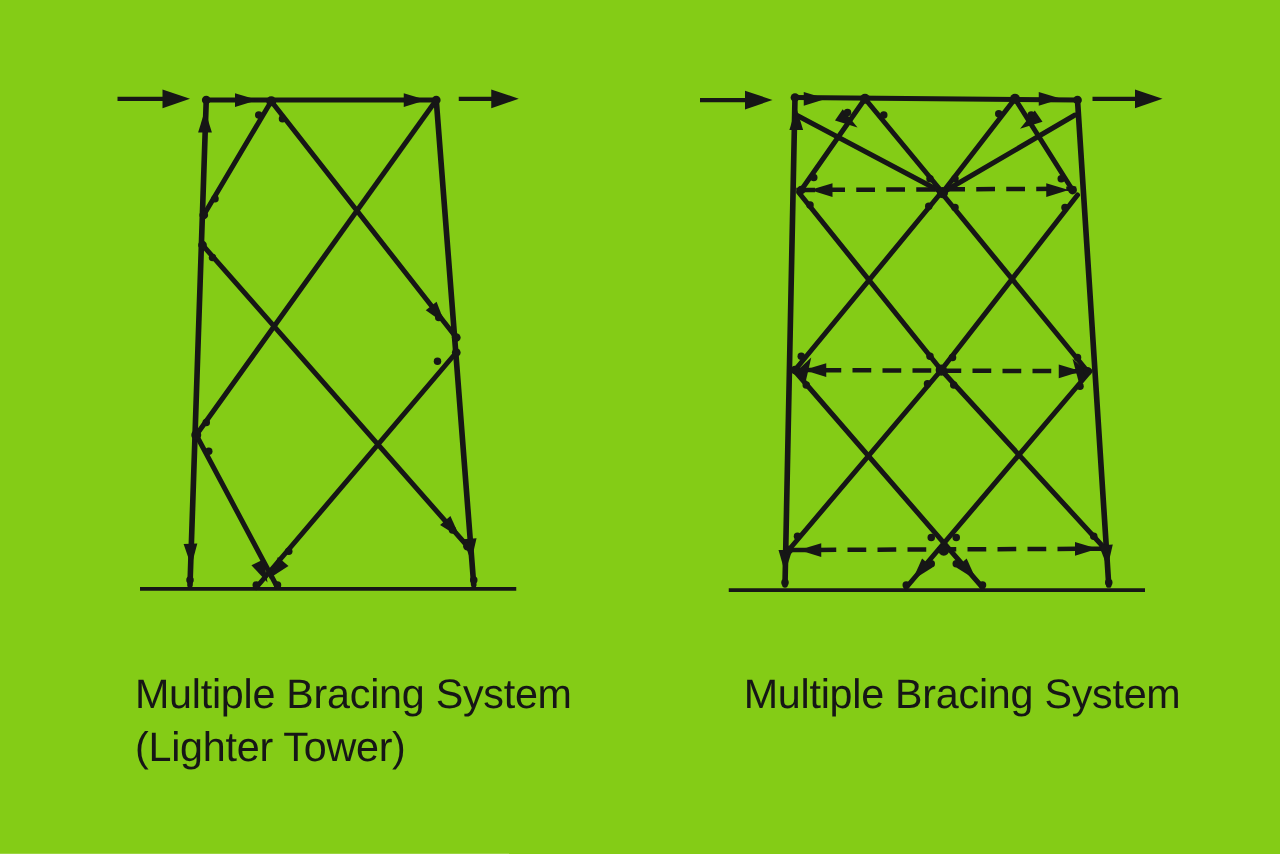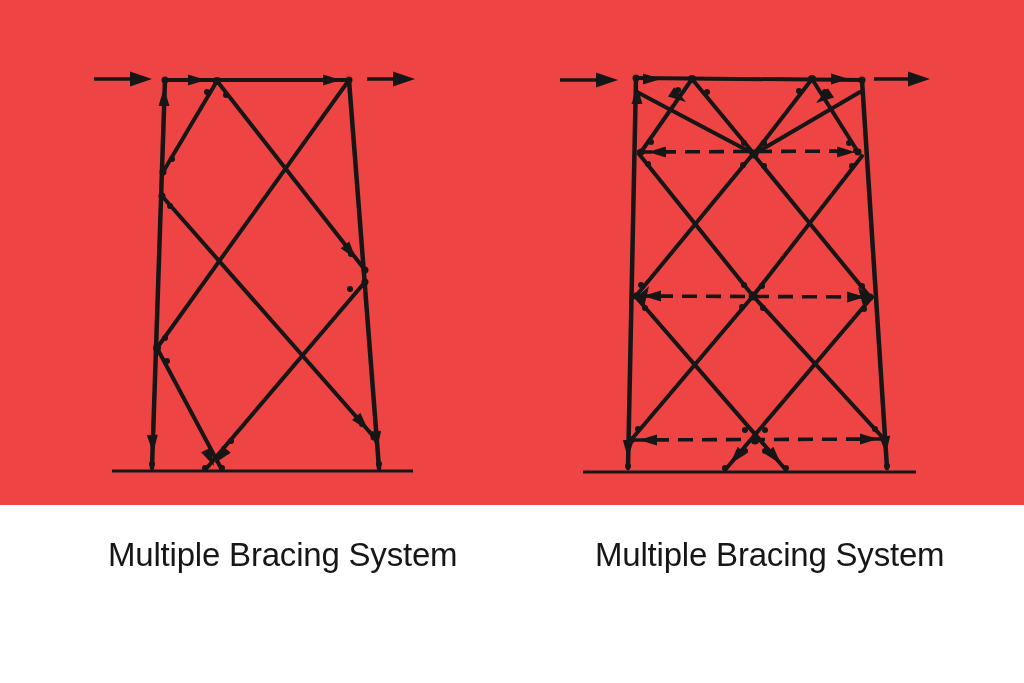--- a/index.html
+++ b/index.html
@@ -1,21 +1,21 @@
 <!DOCTYPE html>
 <html><head>
 <meta charset="utf-8">
 <style>
   html,body{margin:0;padding:0;}
   body{
     width:1024px;height:683px;overflow:hidden;
     background:#ffffff;
     font-family:"Liberation Sans","DejaVu Sans",sans-serif;
   }
-  .stage{position:relative;width:1024px;height:505px;background:#ef4444;}
+  .stage{position:relative;width:1024px;height:683px;background:#84cc16;}
   svg{position:absolute;left:0;top:0;}
   .member{stroke:#161616;stroke-width:4;stroke-linecap:round;fill:none;}
   .leg{stroke-width:4.5;}
   .redundant{stroke:#161616;stroke-width:3.6;stroke-linecap:butt;stroke-dasharray:15 9;fill:none;}
   .ground{stroke:#161616;stroke-width:3;stroke-linecap:butt;}
   .shaft{stroke:#161616;stroke-width:3.4;stroke-linecap:butt;}
   .solid{fill:#161616;stroke:none;}
   .caption{
     position:absolute;
     color:#161616;
@@ -158,18 +158,19 @@
       <circle cx="638" cy="429" r="3" class="solid"></circle>
       <circle cx="875" cy="429" r="3" class="solid"></circle>
       <circle cx="745" cy="430" r="3" class="solid"></circle>
       <circle cx="765" cy="430" r="3" class="solid"></circle>
       <circle cx="745" cy="451" r="3" class="solid"></circle>
       <circle cx="765" cy="451" r="3" class="solid"></circle>
     </svg>
 
   <div class="caption" id="cap0" style="left: 108px; top: 533px;">
     <div>Multiple Bracing System</div>
+    <div>(Lighter Tower)</div>
   </div>
 
   <div class="caption" id="cap1" style="left: 595px; top: 533px;">
     <div>Multiple Bracing System</div>
   </div>
 </div>
 
 </body></html>

